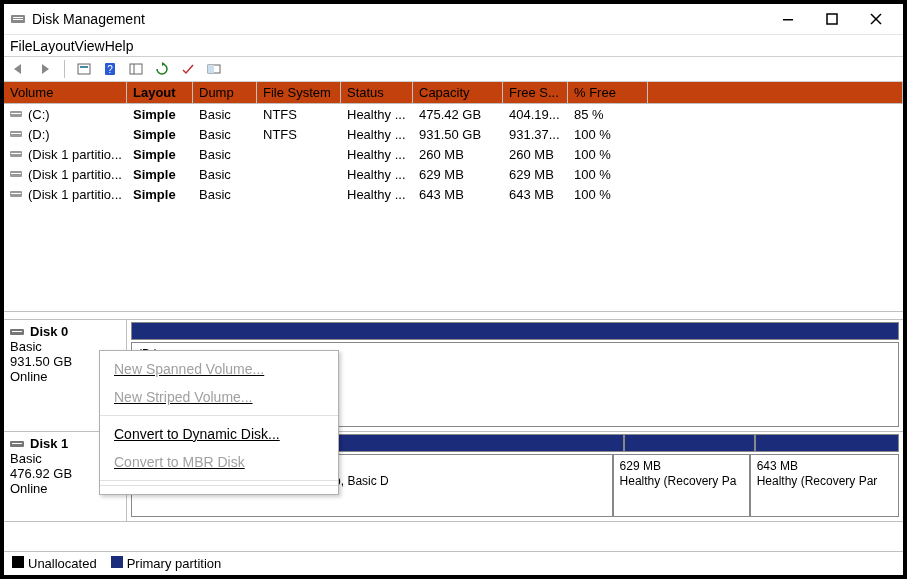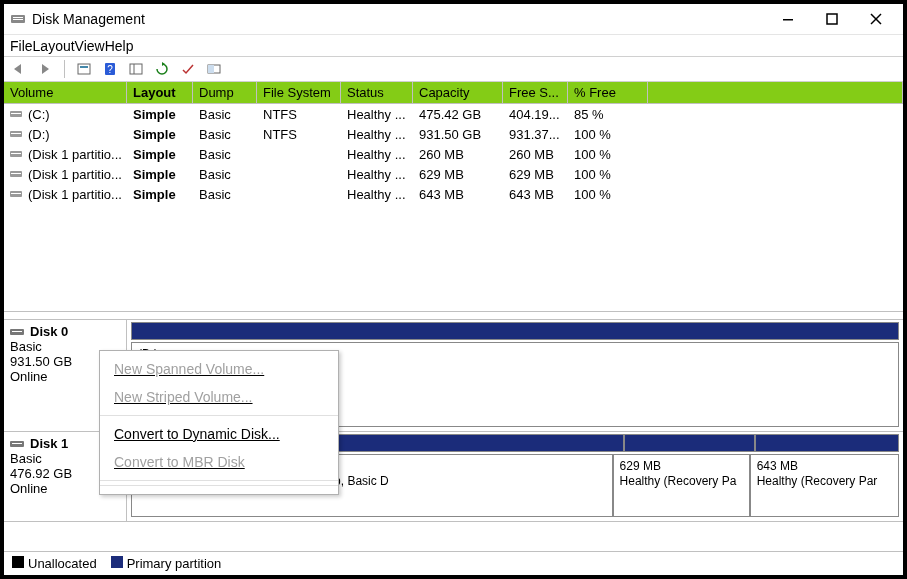--- a/index.html
+++ b/index.html
@@ -16,21 +16,21 @@
   
   .menubar { height: 22px; display: flex; align-items: center; padding: 0 6px; gap: 0; border-top: 1px solid #e5e5e5; }
   .menubar .menu-item { font-size: 14px; }
 
   
   .toolbar { height: 26px; display: flex; align-items: center; padding: 0 6px; gap: 8px; border-top: 1px solid #d0d0d0; border-bottom: 1px solid #d0d0d0; }
   .tb-sep { width: 1px; height: 18px; background: #c0c0c0; margin: 0 2px; }
   .tb-btn { width: 18px; height: 18px; display: flex; align-items: center; justify-content: center; }
 
   
-  .vol-header { display: flex; height: 22px; border-bottom: 1px solid #c0c0c0; font-size: 13px; background: #84cc16; }
+  .vol-header { display: flex; height: 22px; border-bottom: 1px solid #c0c0c0; font-size: 13px; background: #c2410c; }
   .vol-header .col { border-right: 1px solid #c0c0c0; padding: 2px 6px; display: flex; align-items: center; overflow: hidden; white-space: nowrap; }
   .vol-header .col:last-child { border-right: 1px solid #c0c0c0; }
 
   
   .vol-body { height: 208px; overflow: hidden; border-bottom: 1px solid #c0c0c0; background: #fff; }
   .vol-row { display: flex; height: 20px; font-size: 13px; }
   .vol-row .cell { padding: 1px 6px; overflow: hidden; white-space: nowrap; display: flex; align-items: center; }
   .vol-row .vicon { width: 12px; height: 10px; margin-right: 6px; }
 
   

